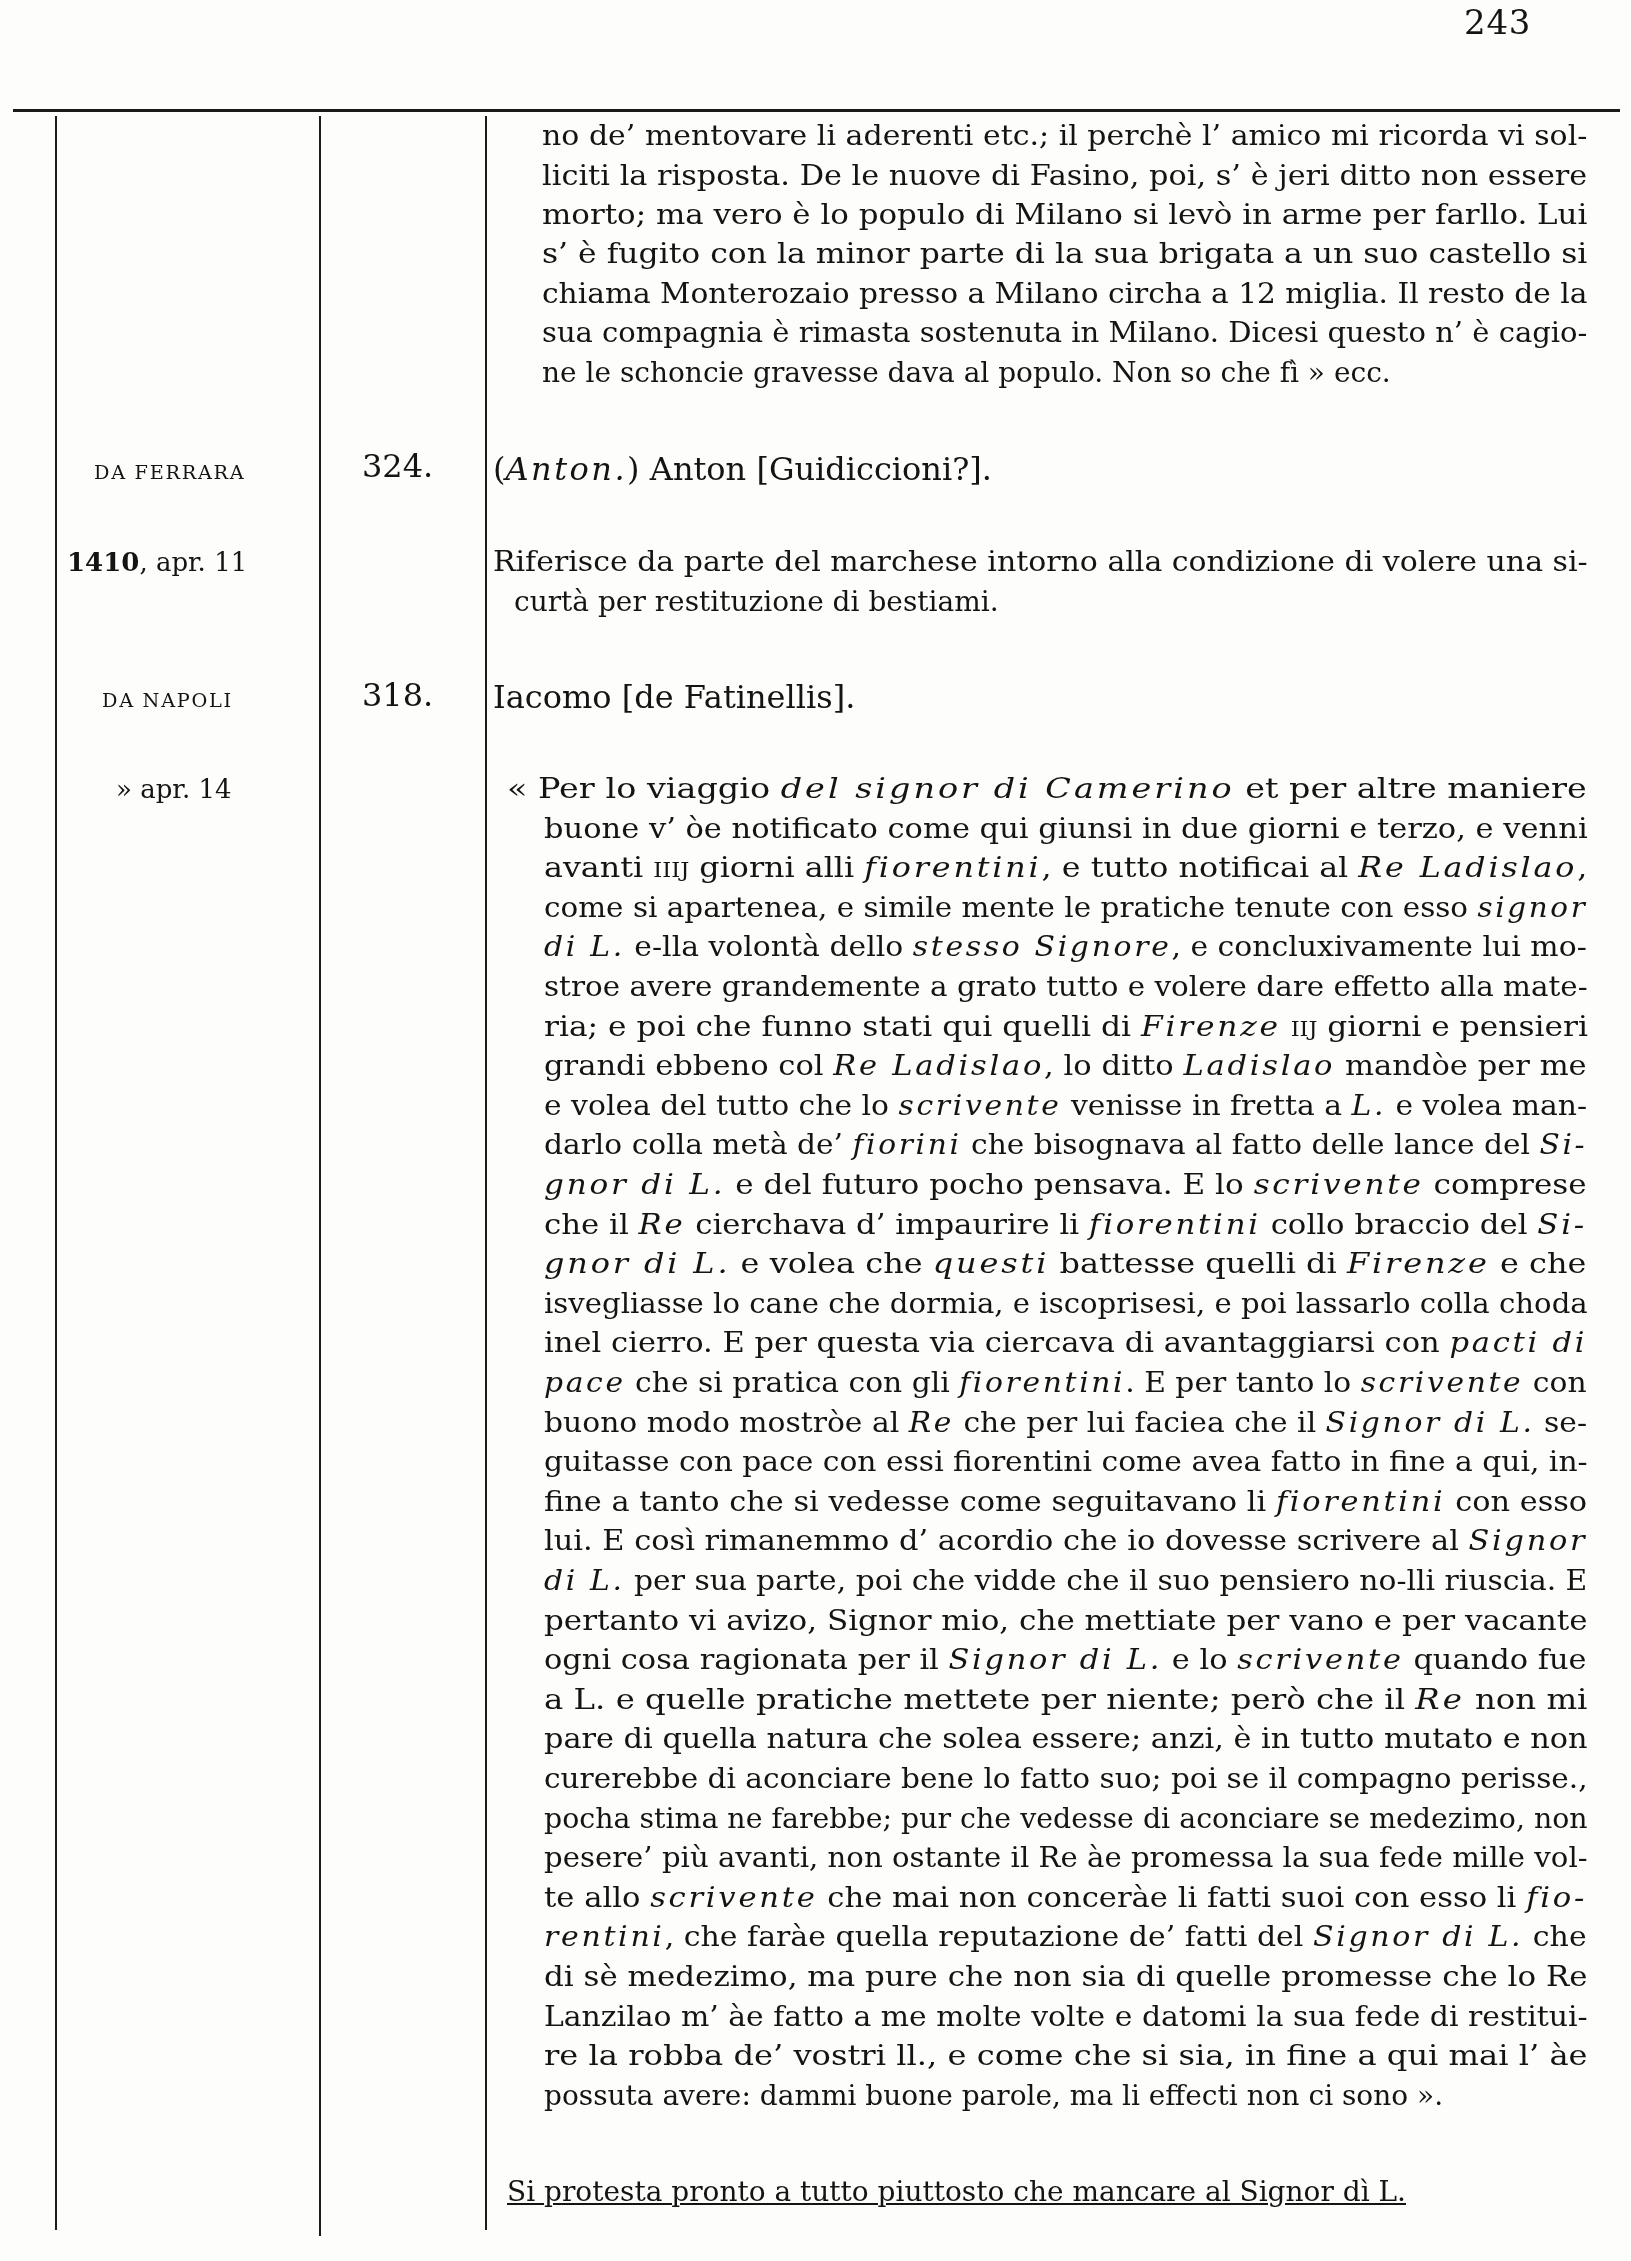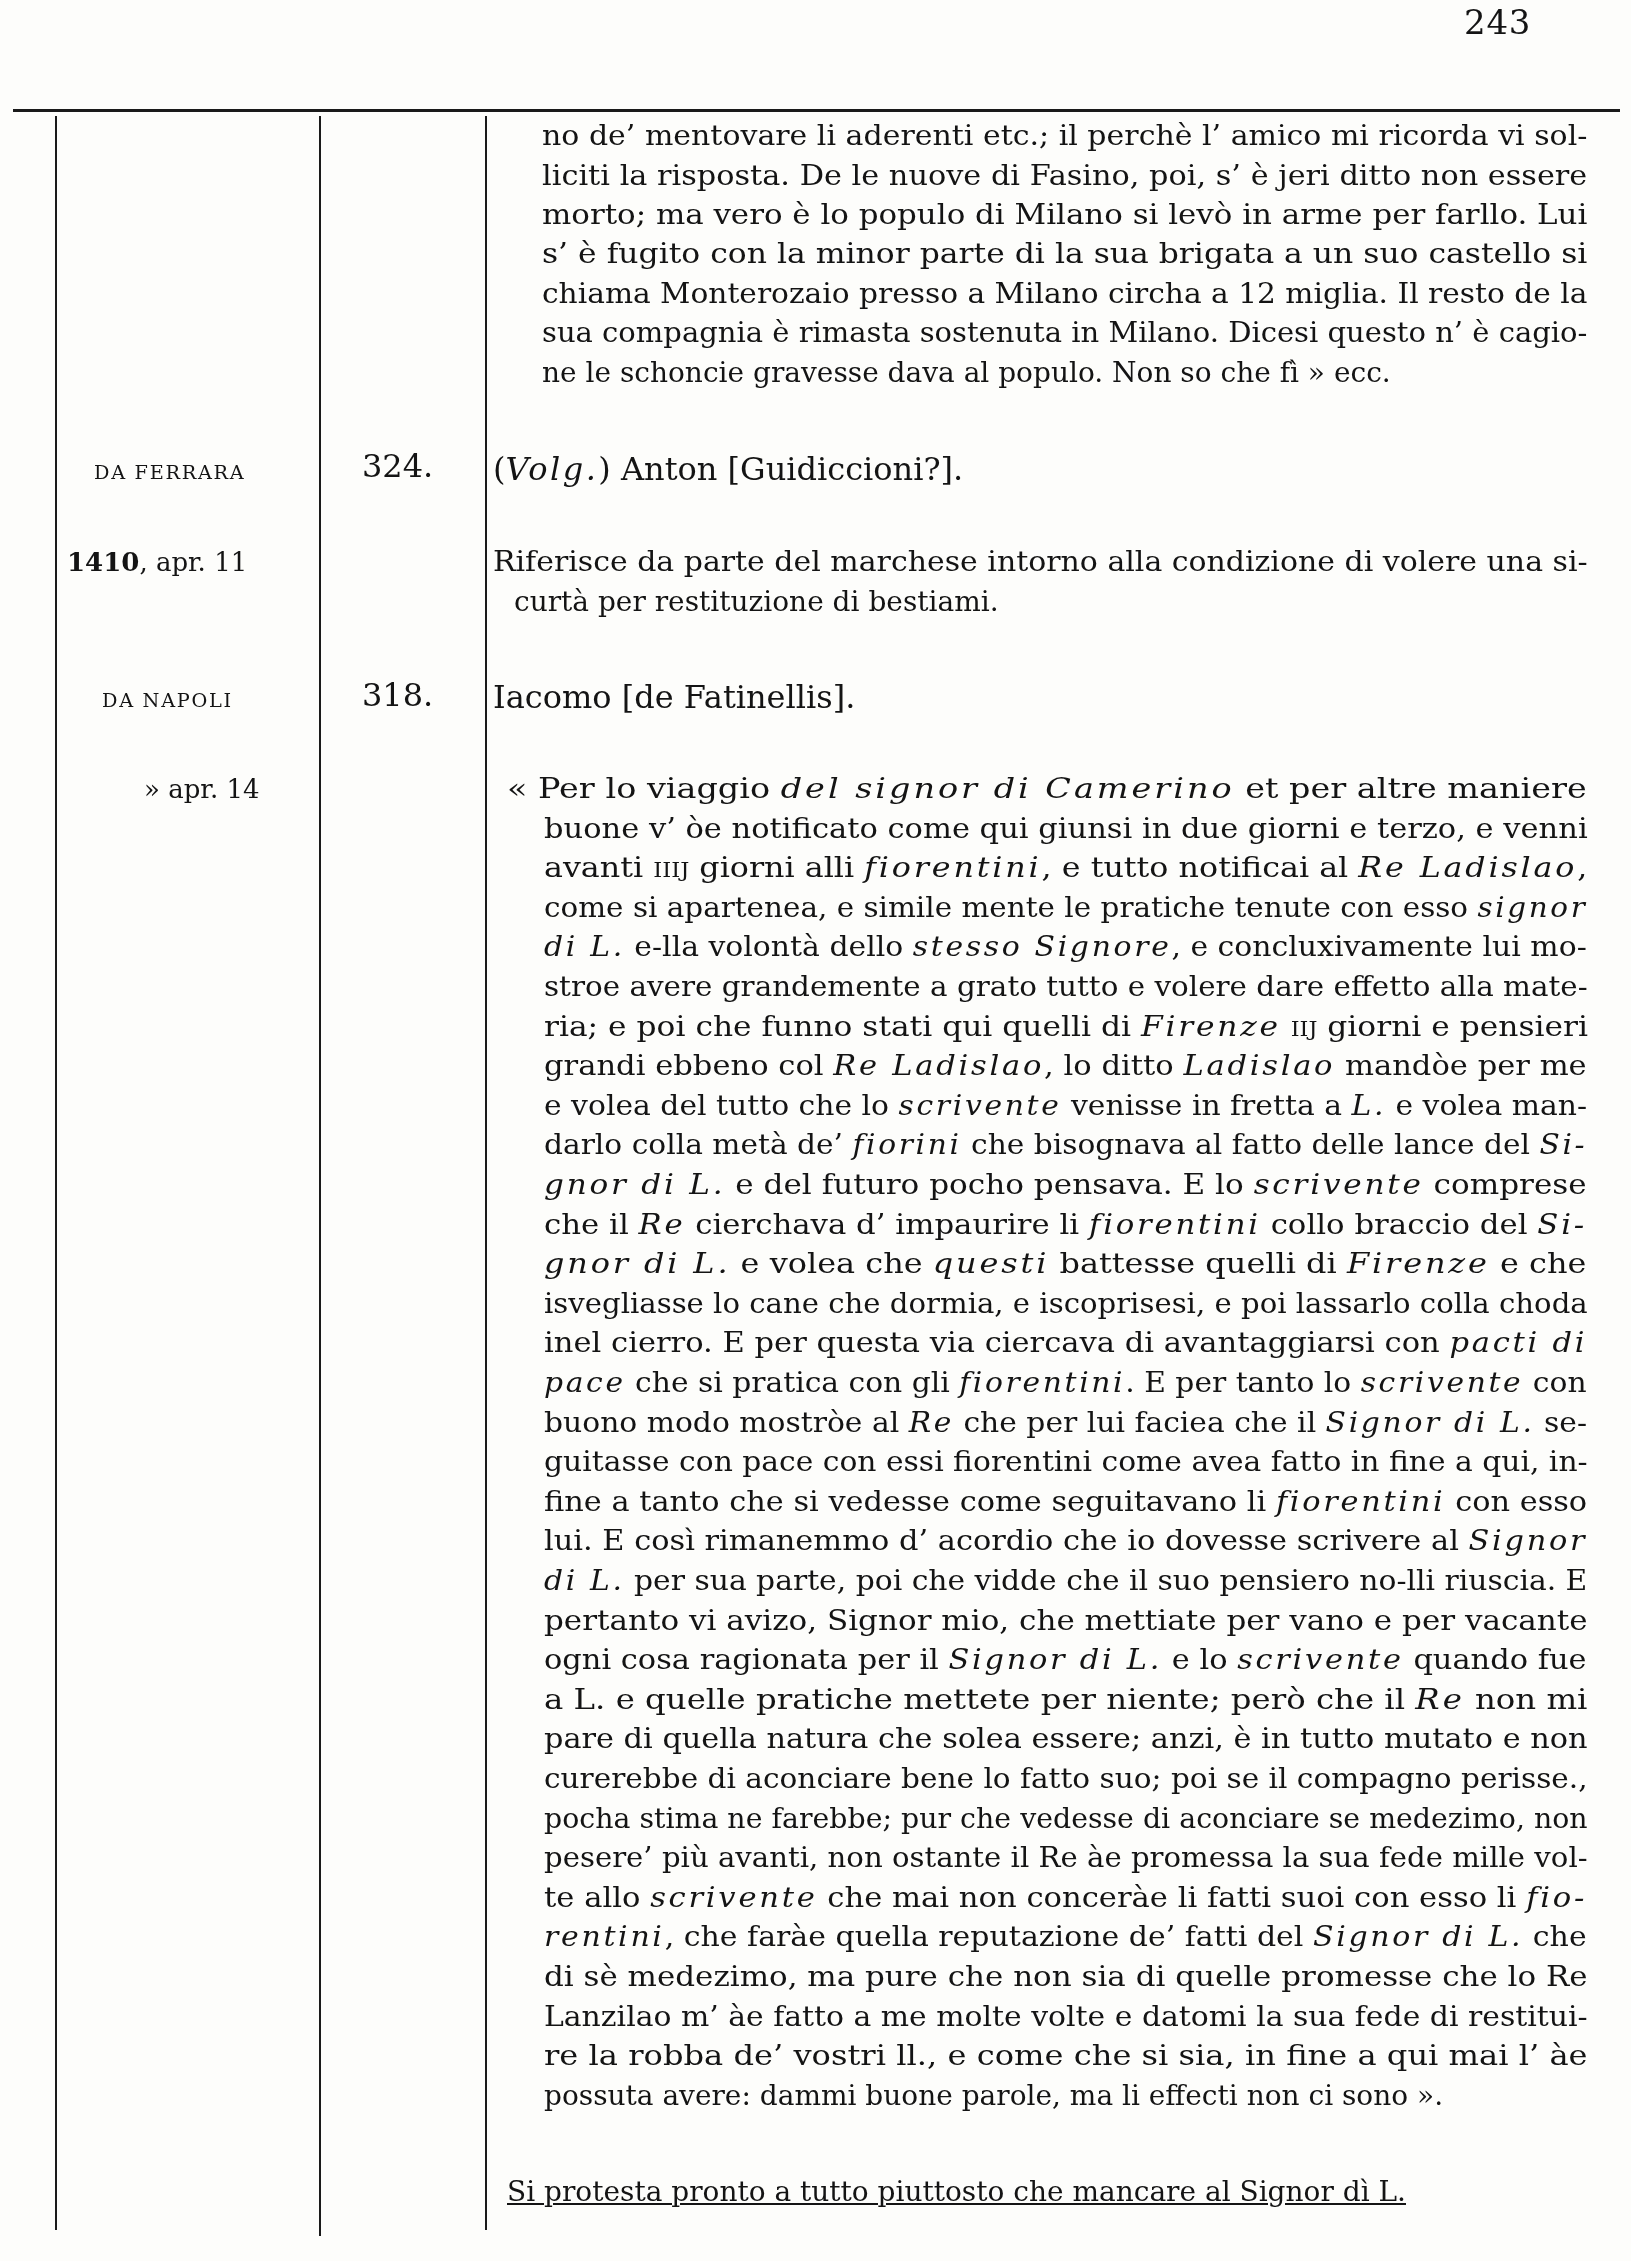--- a/index.html
+++ b/index.html
@@ -45,28 +45,28 @@
   <div class="line" style="left: 542px; top: 316px; transform: scaleX(1.0362);">sua compagnia è rimasta sostenuta in Milano. Dicesi questo n’ è cagio-</div>
   <div class="line" style="left:542px;top:356px;">ne le schoncie gravesse dava al populo. Non so che fì » ecc.</div>
 </div>
 
 <div>
   <div class="line margin-place" style="left:94px;top:456px;">DA FERRARA</div>
   <div class="line margin-date" style="left:67px;top:545px;">
     <b>1410</b><span>, apr. 11</span>
   </div>
   <div class="line doc-num" style="left:362px;top:449px;">324.</div>
-  <div class="line heading" style="left:493px;top:452px;">(<span class="i">Volg.</span>)<span> Anton [Guidiccioni?].</span></div>
+  <div class="line heading" style="left:493px;top:452px;">(<span class="i">Anton.</span>)<span> Anton [Guidiccioni?].</span></div>
   <div class="line" style="left: 493px; top: 545px; transform: scaleX(1.0695);">Riferisce da parte del marchese intorno alla condizione di volere una si-</div>
   <div class="line" style="left:514px;top:585px;">curtà per restituzione di bestiami.</div>
 </div>
 
 <div>
   <div class="line margin-place" style="left:102px;top:684px;">DA NAPOLI</div>
-  <div class="line margin-date" style="left:116px;top:772px;margin-left:28px;">» apr. 14</div>
+  <div class="line margin-date" style="left:116px;top:772px;">» apr. 14</div>
   <div class="line doc-num" style="left:362px;top:678px;">318.</div>
   <div class="line heading" style="left:493px;top:680px;">Iacomo [de Fatinellis].</div>
   <div id="body-703">
       <div class="line" style="left: 507px; top: 772px; transform: scaleX(1.1942);"><span>« Per lo viaggio </span><span class="i">del signor di Camerino</span><span> et per altre maniere</span></div>
       <div class="line" style="left: 544px; top: 812px; transform: scaleX(1.0891);"><span>buone v’ òe notificato come qui giunsi in due giorni e terzo, e venni</span></div>
       <div class="line" style="left: 544px; top: 851px; transform: scaleX(1.1339);"><span>avanti </span><span class="sc">iiij</span><span> giorni alli </span><span class="i">fiorentini</span><span>, e tutto notificai al </span><span class="i">Re Ladislao</span><span>,</span></div>
       <div class="line" style="left: 544px; top: 891px; transform: scaleX(1.0512);"><span>come si apartenea, e simile mente le pratiche tenute con esso </span><span class="i">signor</span></div>
       <div class="line" style="left: 544px; top: 930px; transform: scaleX(1.0665);"><span class="i">di L.</span><span> e-lla volontà dello </span><span class="i">stesso Signore</span><span>, e concluxivamente lui mo-</span></div>
       <div class="line" style="left: 544px; top: 970px; transform: scaleX(1.0501);"><span>stroe avere grandemente a grato tutto e volere dare effetto alla mate-</span></div>
       <div class="line" style="left: 544px; top: 1010px; transform: scaleX(1.1174);"><span>ria; e poi che funno stati qui quelli di </span><span class="i">Firenze</span><span> </span><span class="sc">iij</span><span> giorni e pensieri</span></div>

